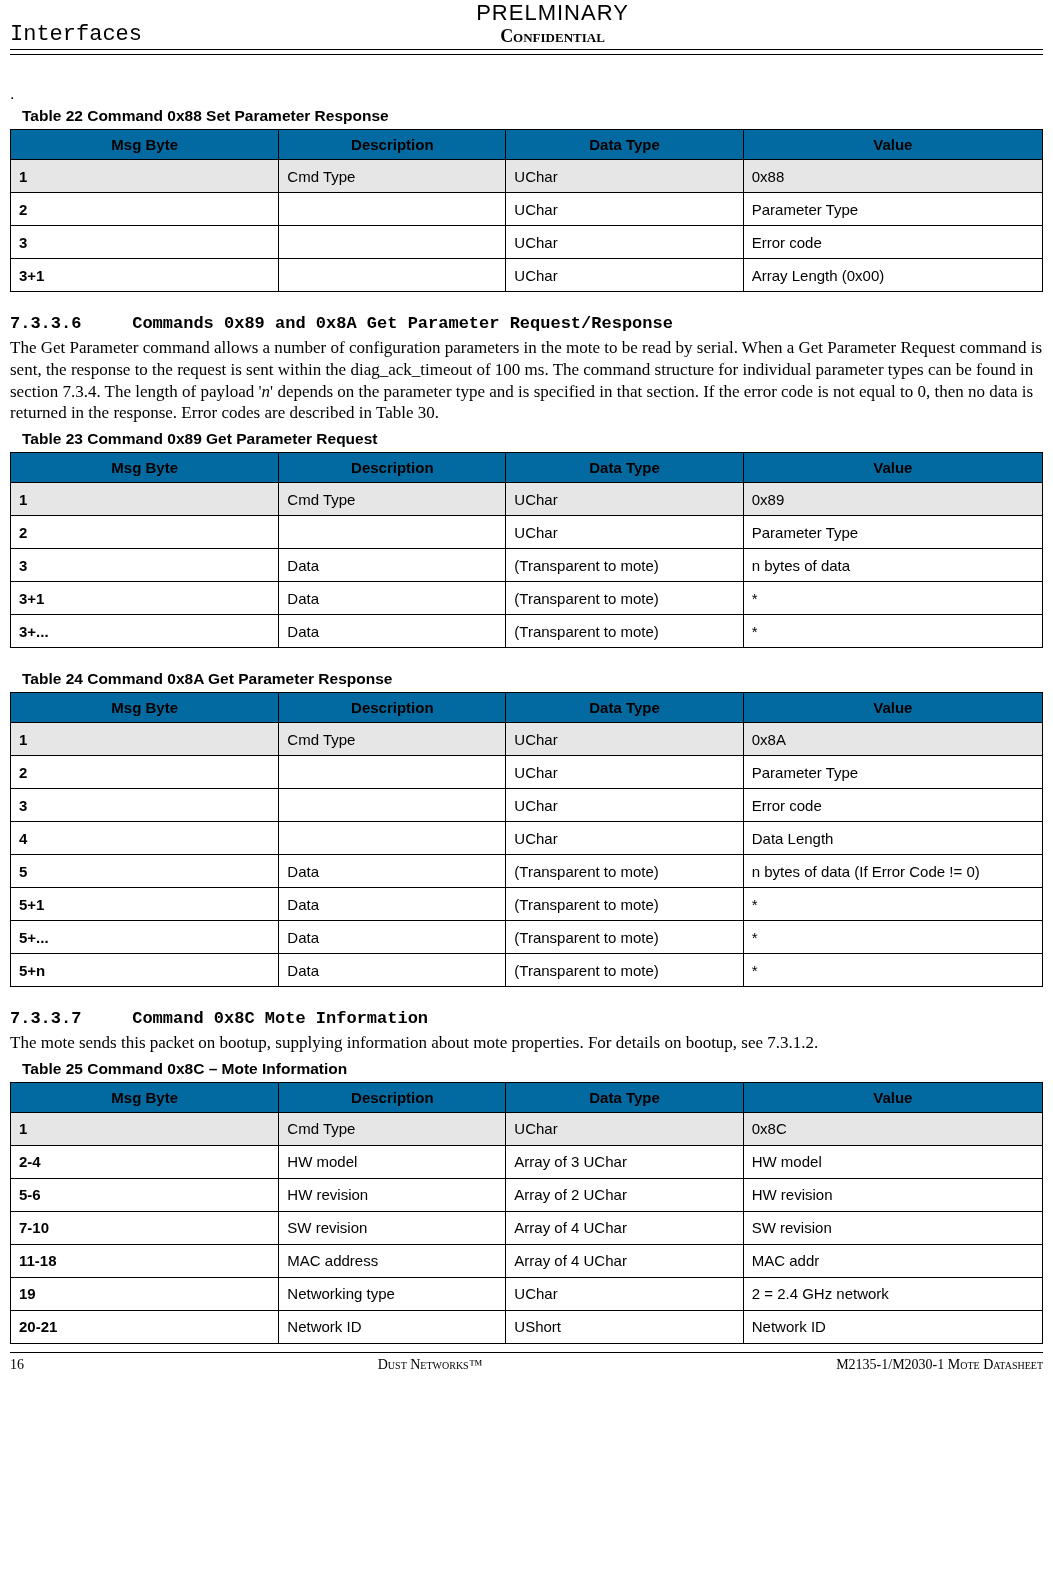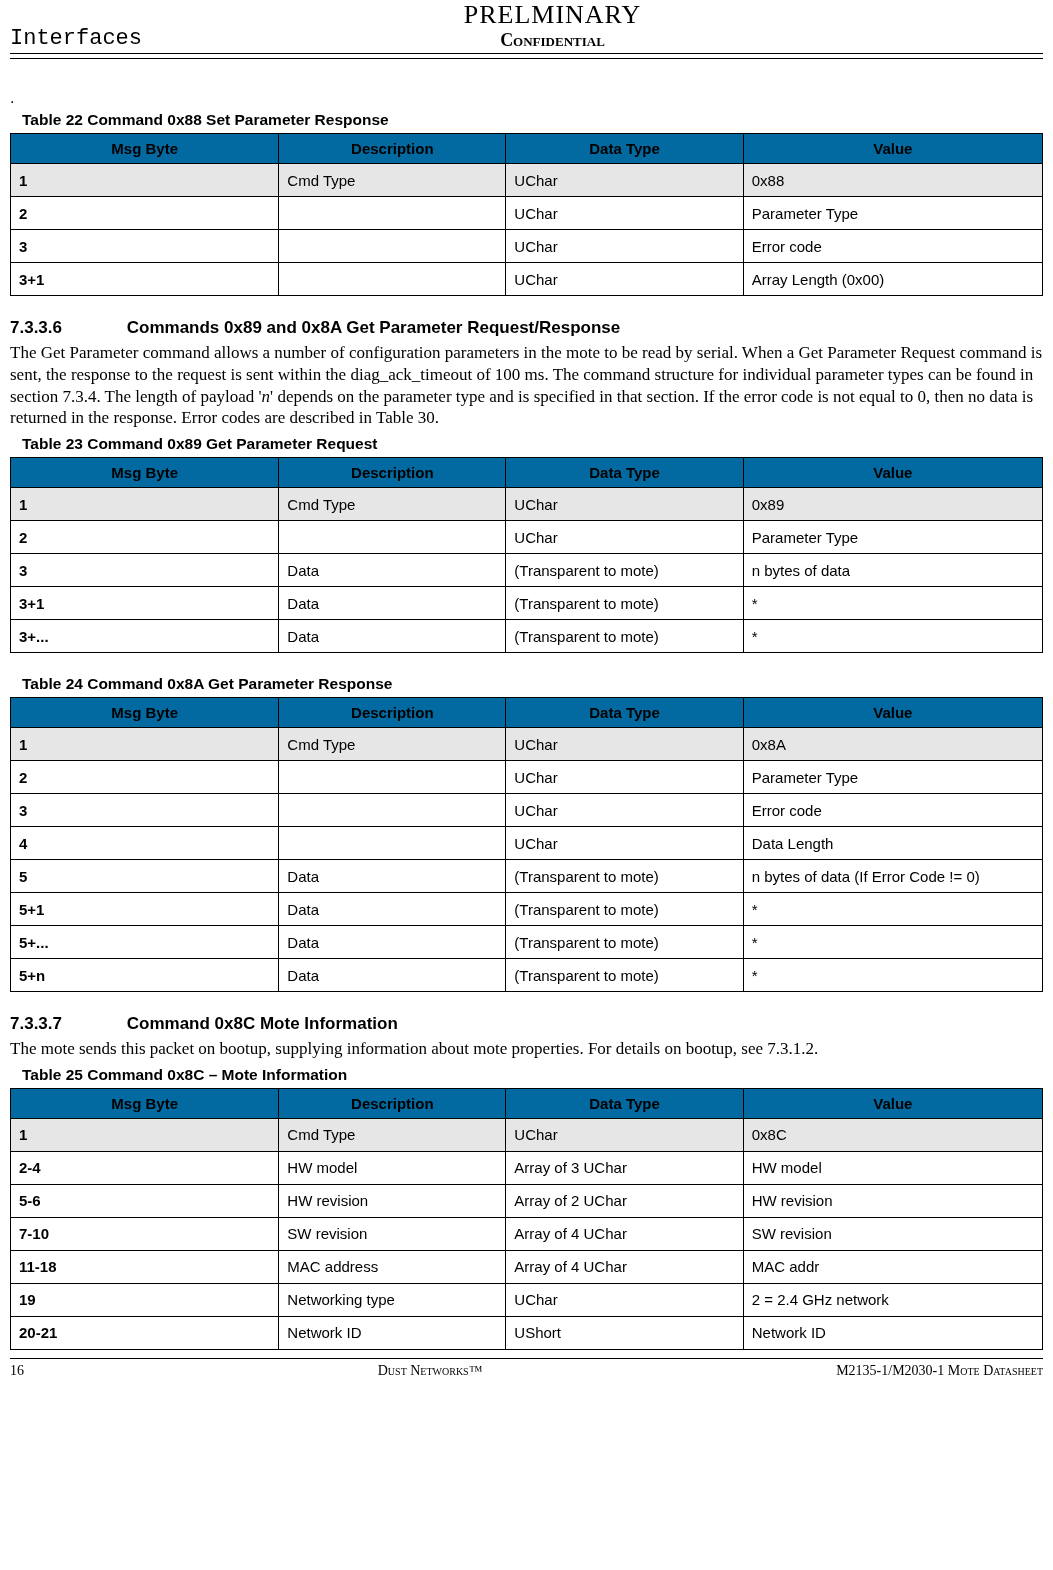--- a/index.html
+++ b/index.html
@@ -11,22 +11,22 @@
     background: #fff;
     width: 1053px;
   }
   .page {
     padding: 0 10px;
   }
   .top-header {
     text-align: center;
   }
   .preliminary {
-    font-size: 26px;
-    font-family: Liberation Serif, serif;
+    font-size: 22px;
+    font-family: Liberation Sans, sans-serif;
     letter-spacing: 1px;
   }
   .confidential {
     font-variant: small-caps;
     font-size: 18px;
     font-weight: bold;
     font-family: "Times New Roman", serif;
   }
   .header-row {
     display: flex;
@@ -67,21 +67,21 @@
     vertical-align: middle;
     height: 20px;
   }
   table.data td.byte { font-weight: bold; }
   tr.shaded td { background: #e6e6e6; }
   .col-byte { width: 26%; }
   .col-desc { width: 22%; }
   .col-type { width: 23%; }
   .col-val  { width: 29%; }
   h3.subsection {
-    font-family: Liberation Sans, sans-serif;
+    font-family: Liberation Mono, monospace;
     font-weight: bold;
     font-size: 17px;
     margin: 14px 0 4px 0;
   }
   h3.subsection .num { display:inline-block; width: 112px; }
   p.body {
     font-family: "Times New Roman", serif;
     font-size: 17px;
     line-height: 1.28;
     margin: 2px 0 6px 0;

